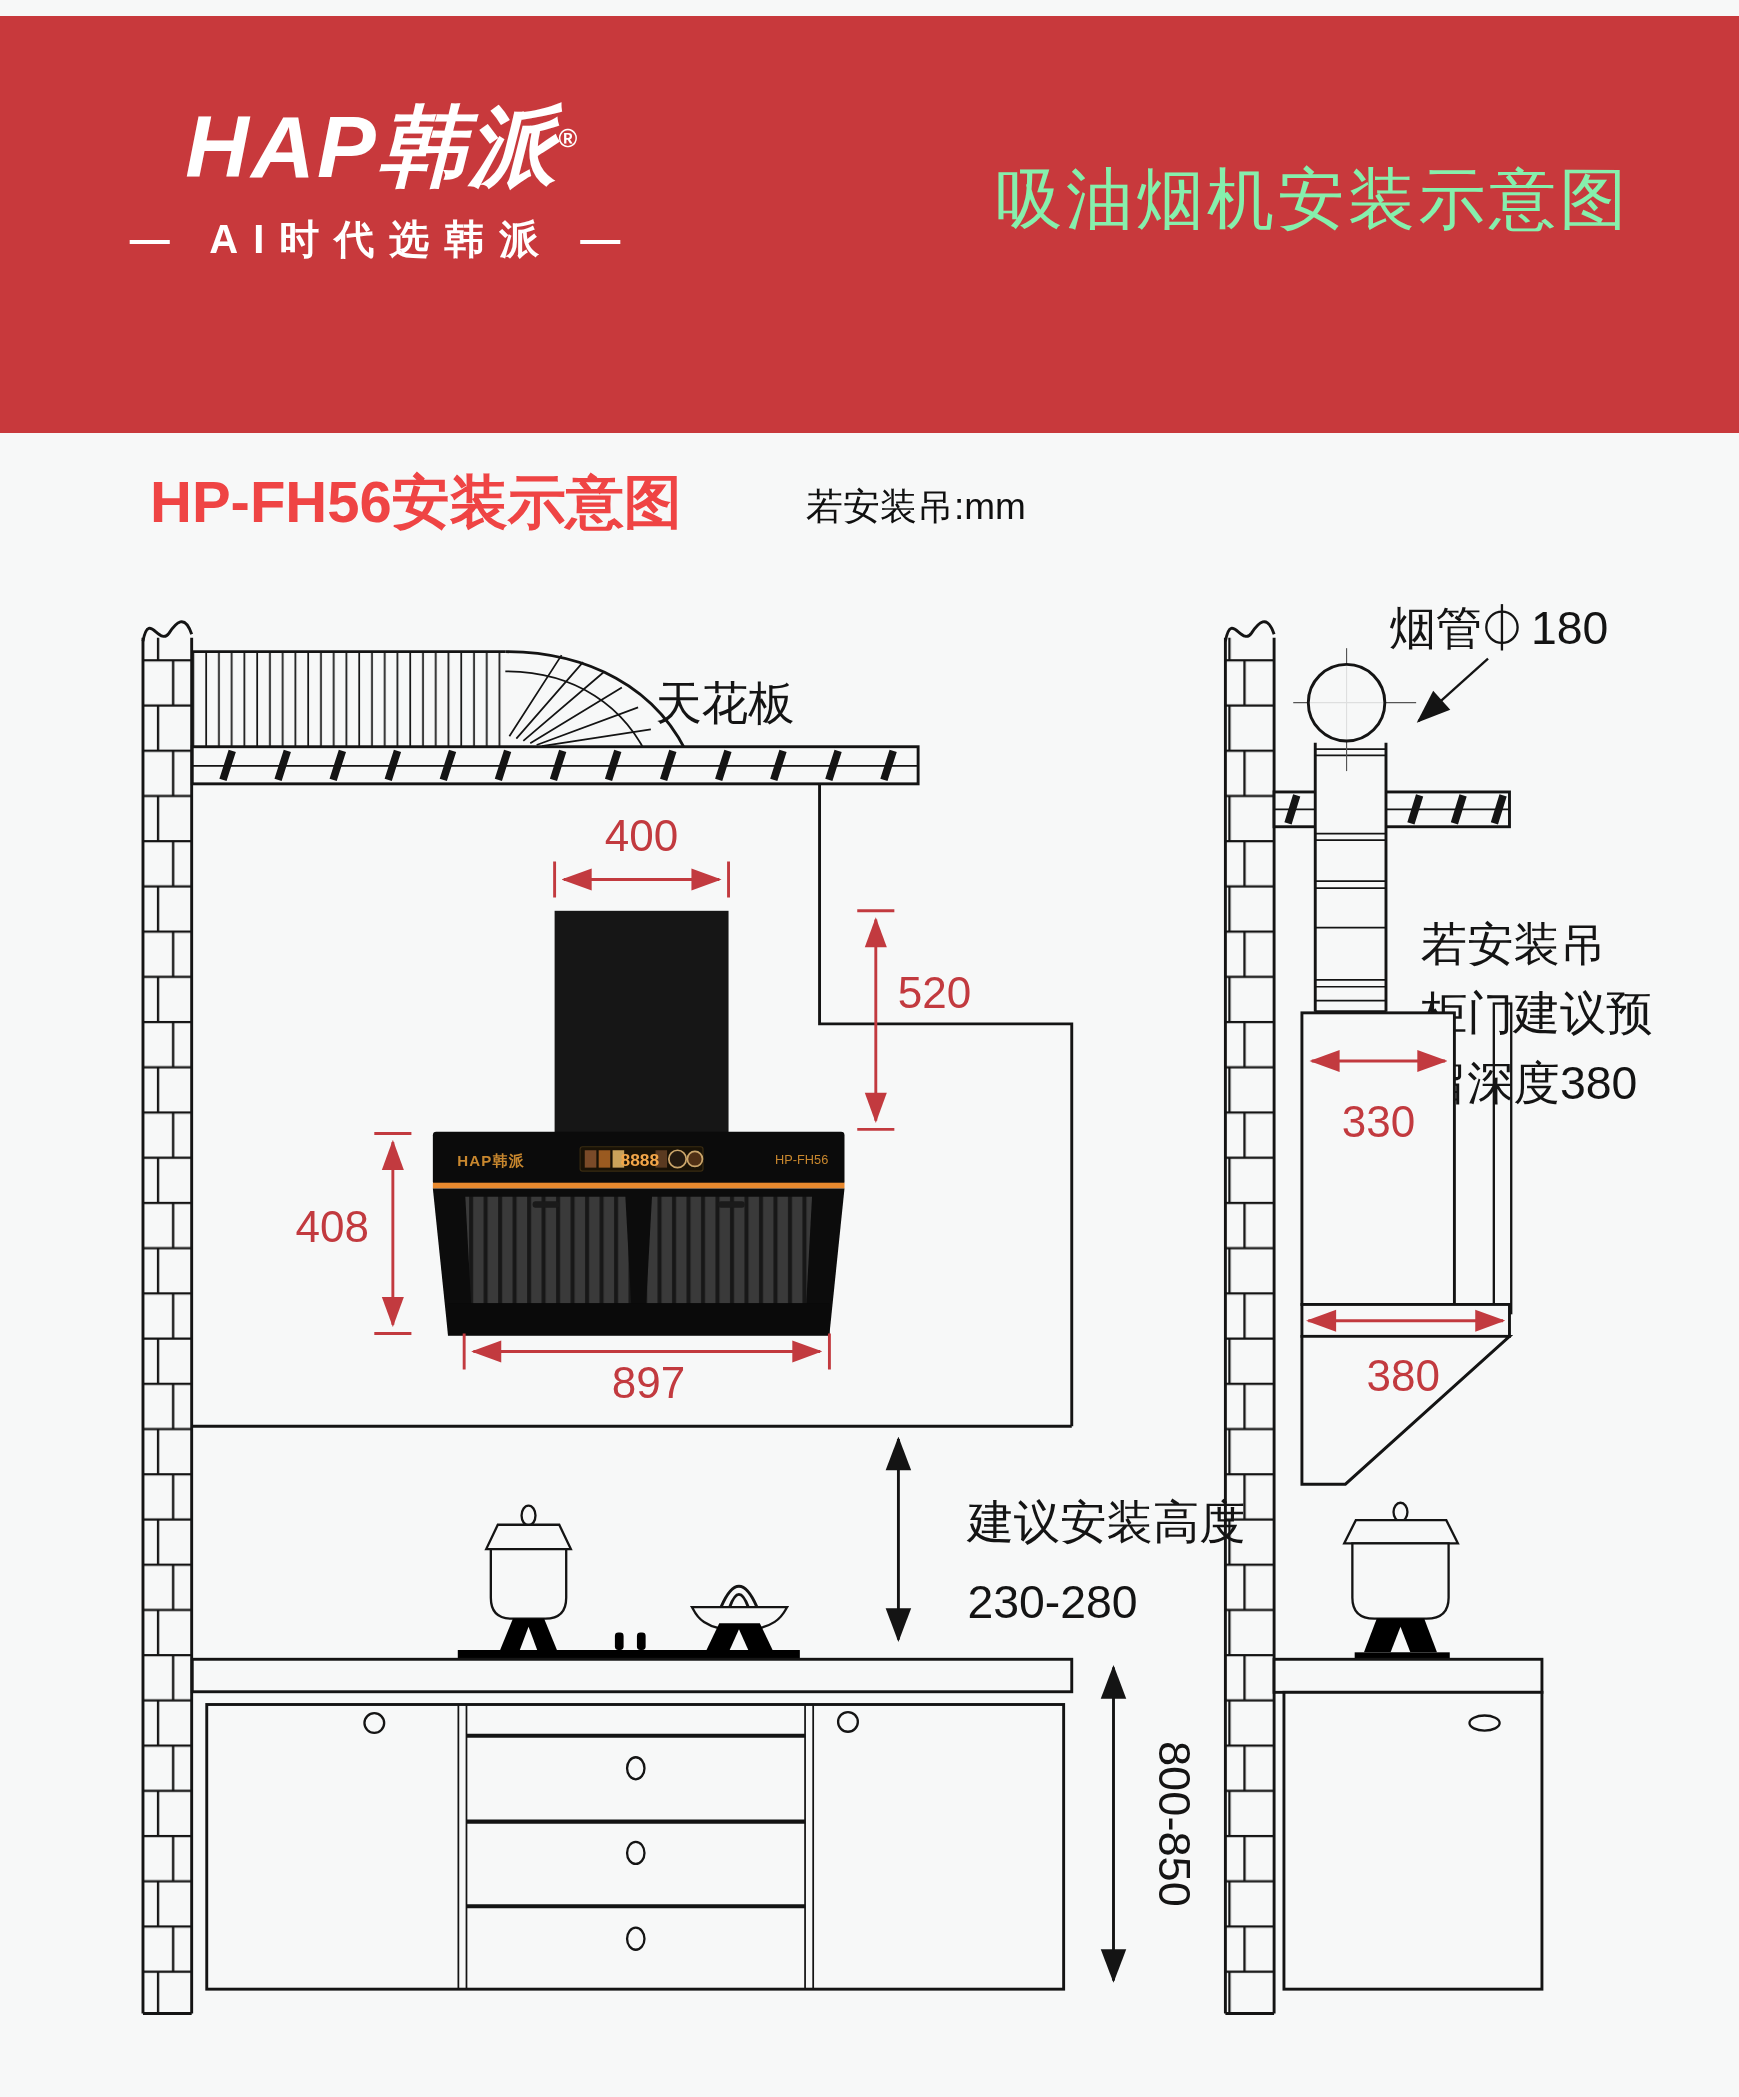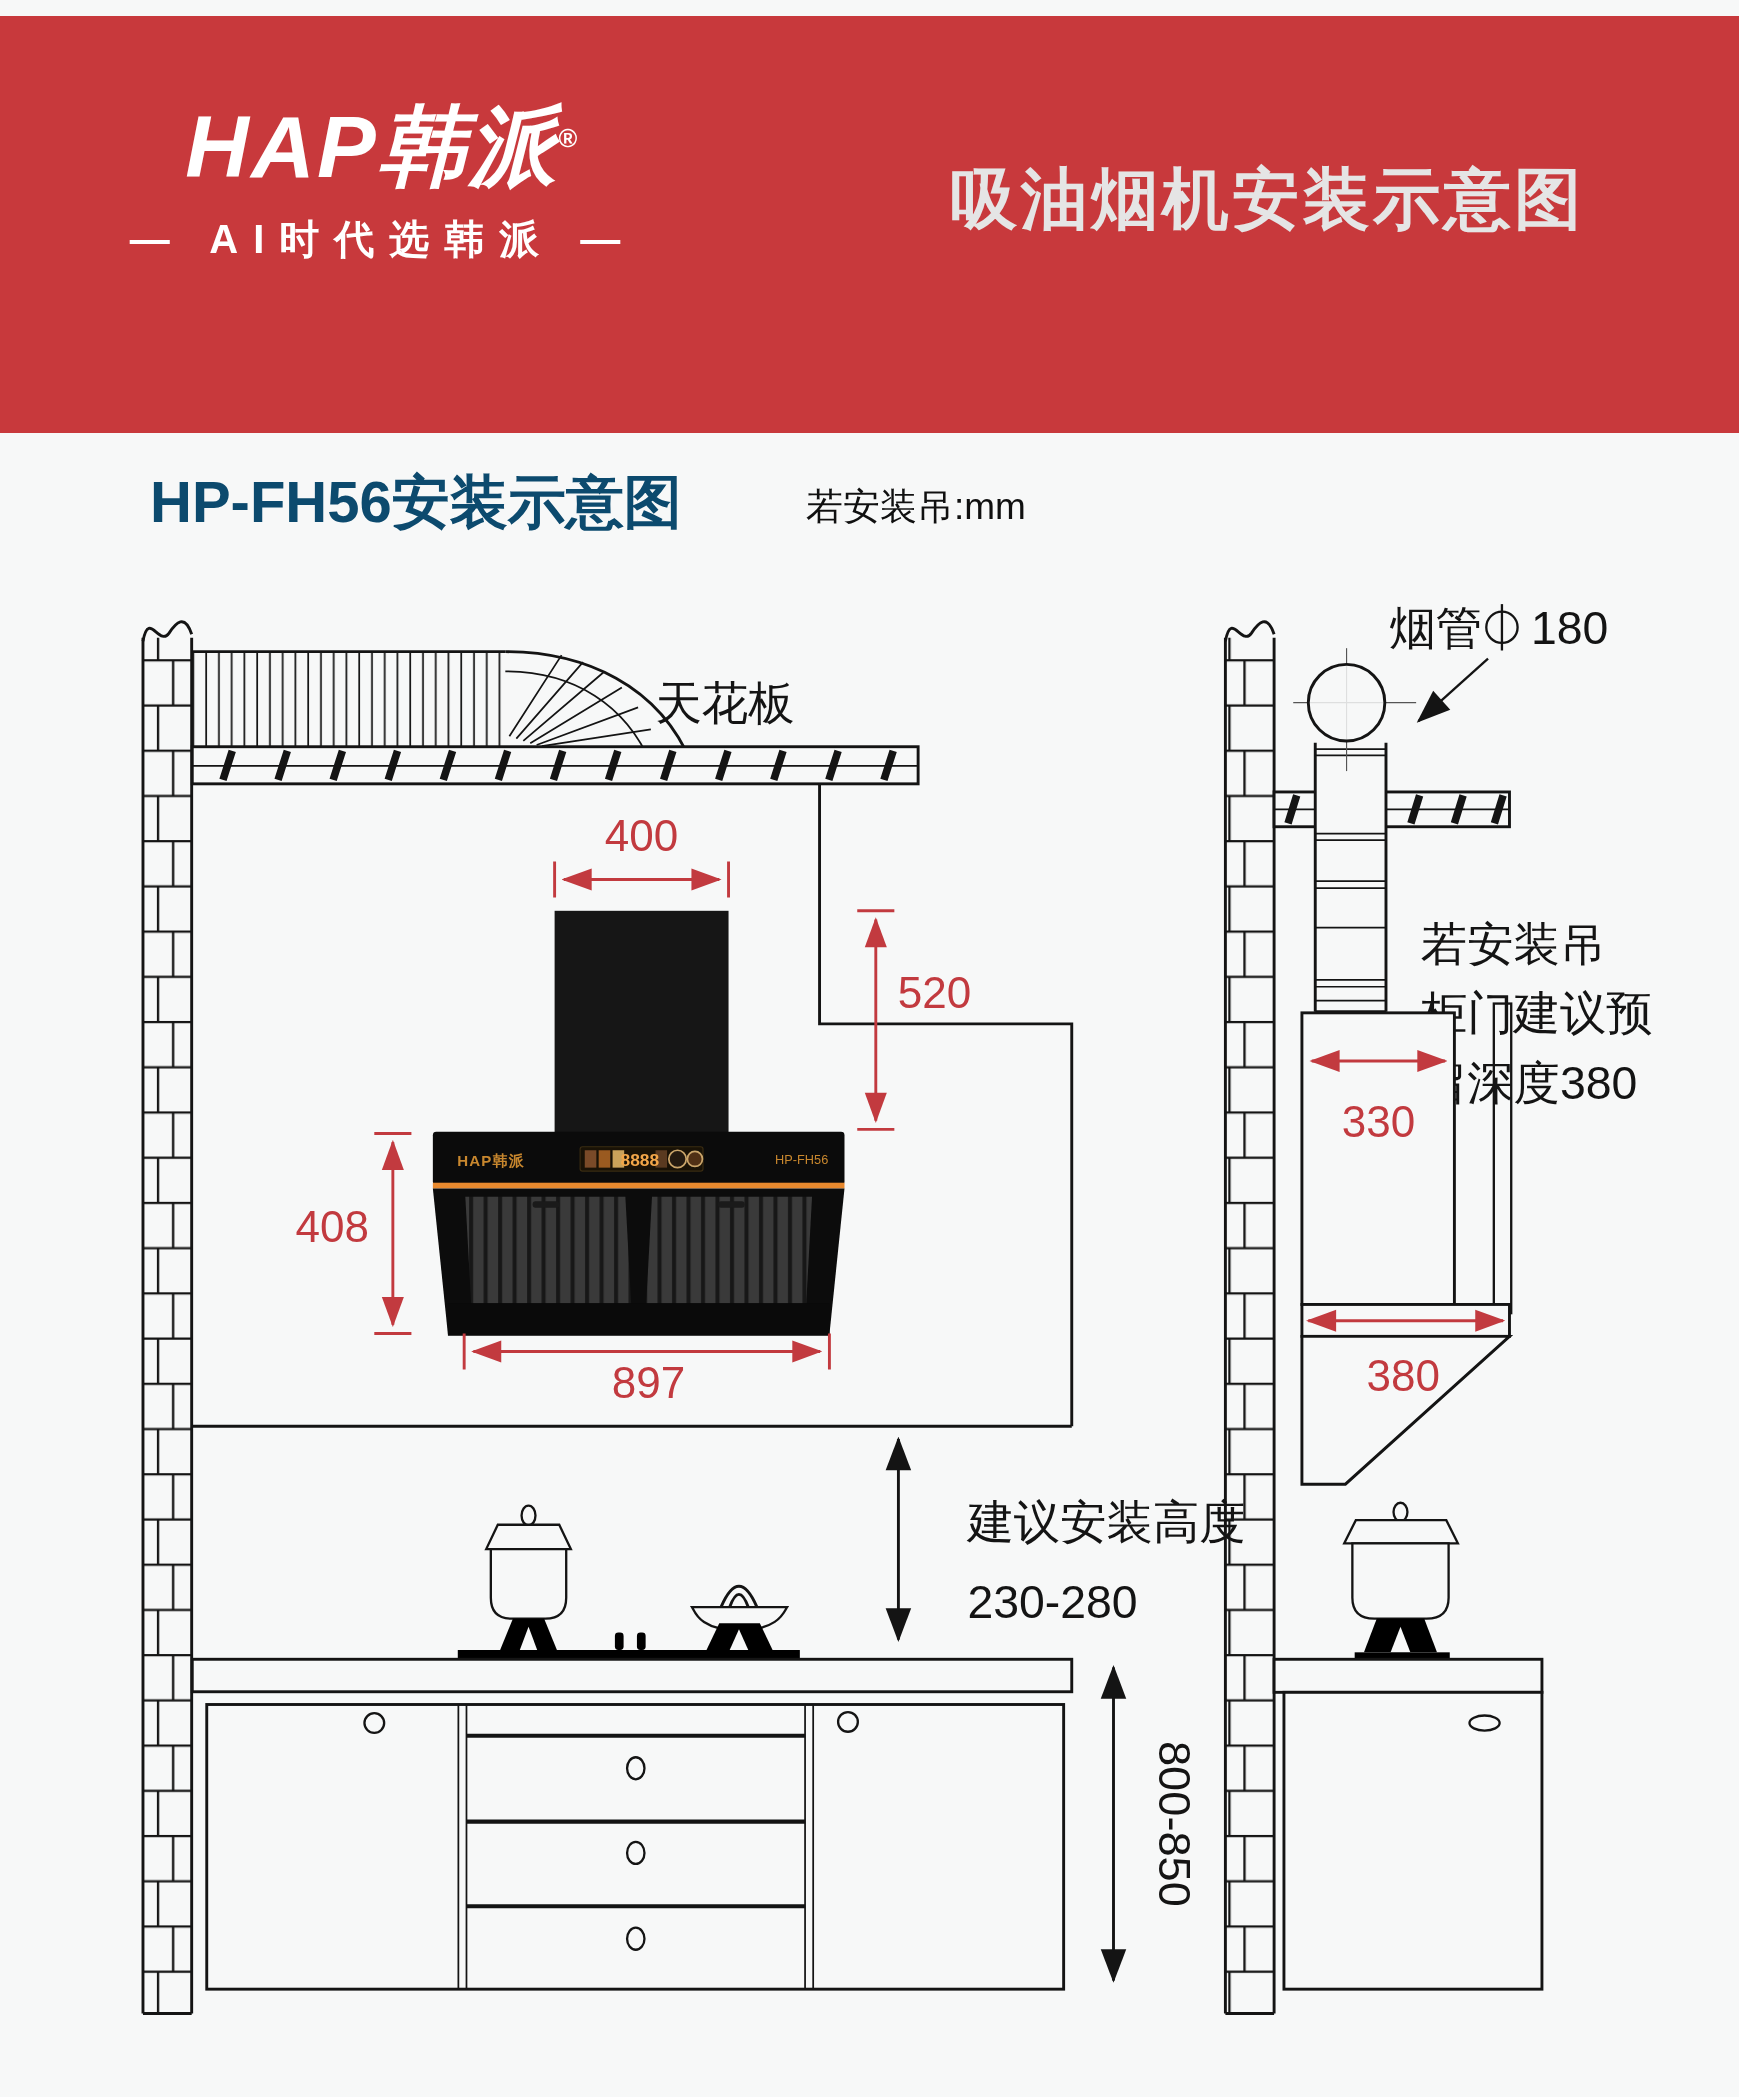--- a/index.html
+++ b/index.html
@@ -4,23 +4,23 @@
 <style>
   * { margin:0; padding:0; box-sizing:border-box; }
   html,body { width:1740px; height:2097px; }
   body { position:relative; background:#F7F8F8; font-family:"Liberation Sans", sans-serif; color:#141414; overflow:hidden; }
 
   .header { position:absolute; left:0; top:16px; width:1740px; height:417px; background:#C8393C;padding-left:47px; }
   .logo-wrap { position:absolute; left:110px; top:87px; width:545px; text-align:center; color:#fff; }
   .logo-line { font-size:88px; font-weight:900; font-style:italic; letter-spacing:2.3px; line-height:1; white-space:nowrap; }
   .logo-line sup { font-size:25.5px; font-style:normal; vertical-align:super; }
   .slogan { margin-top:21px; font-size:40px; font-weight:600; letter-spacing:15px; white-space:nowrap; }
-  .header-title { position:absolute; left:905px; top:138px; width:725px; text-align:center; color:#e5e5e5; font-size:67px; font-weight:700; letter-spacing:3.5px; white-space:nowrap; }
-
-  .model-title { position:absolute; left:150px; top:464px; font-size:58px; font-weight:900; color:#0c4a6e; white-space:nowrap; }
+  .header-title { position:absolute; left:905px; top:138px; width:725px; text-align:right; color:#86efac; font-size:67px; font-weight:400; letter-spacing:3.5px; white-space:nowrap; }
+
+  .model-title { position:absolute; left:150px; top:464px; font-size:58px; font-weight:900; color:#ef4444; white-space:nowrap; }
   .unit-label { position:absolute; left:806px; top:482px; font-size:37px; font-weight:500; color:#101010; white-space:nowrap; }
 
   svg.draw { position:absolute; left:0; top:0; }
   svg text { font-family:"Liberation Sans", sans-serif; }
   .ln   { stroke:#141414; stroke-width:5; fill:none; }
   .ln3  { stroke:#141414; stroke-width:3; fill:none; }
   .ln4  { stroke:#141414; stroke-width:4; fill:none; }
   .fillbg { fill:#F7F8F8; }
   .cjk  { font-size:80px; fill:#141414; }
   .dim  { font-size:76px; fill:#C23A3F; }

